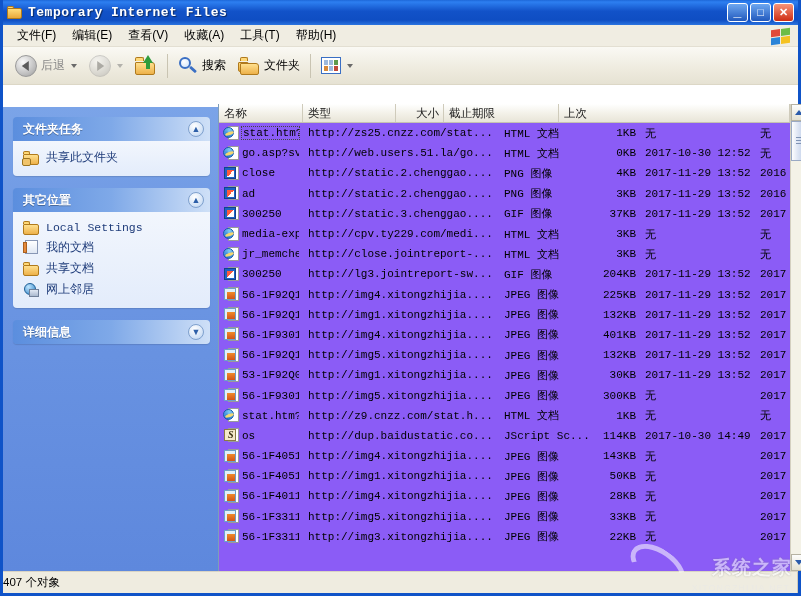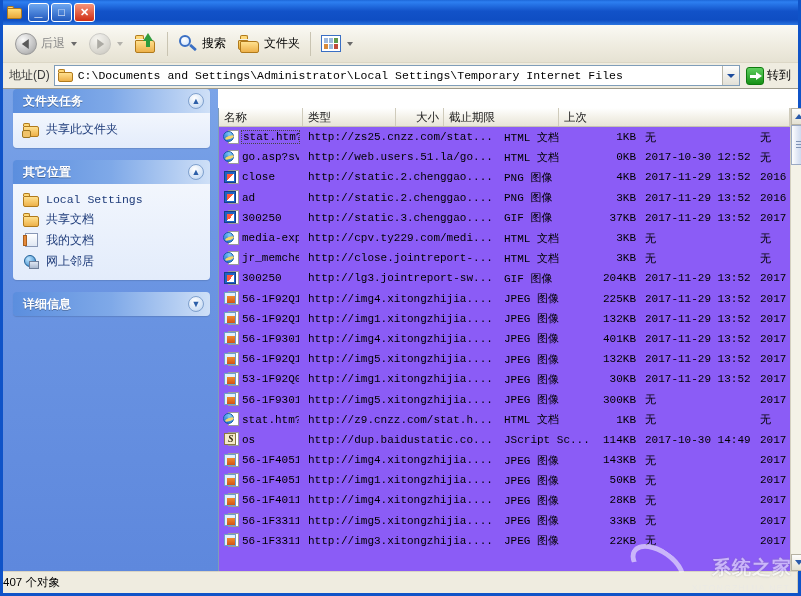--- a/index.html
+++ b/index.html
@@ -139,21 +139,21 @@
   .go-btn { display:flex; align-items:center; gap:3px; padding:1px 5px 1px 2px; cursor:pointer; white-space:nowrap;}
   .go-arrow { width:18px;height:18px;border-radius:3px;background:linear-gradient(180deg,#5fcf5f,#169016); position:relative; border:1px solid #0e7a0e;}
   .go-arrow:after { content:""; position:absolute; left:3px; top:7px; width:8px; height:3px; background:#fff;}
   .go-arrow:before { content:""; position:absolute; left:9px; top:4px; width:0;height:0;border-top:4.5px solid transparent;border-bottom:4.5px solid transparent;border-left:6px solid #fff; }
   
   .body { flex:1 1 auto; display:flex; min-height:0; background:#fff; }
   
   .sidebar {
     width:215px; flex:0 0 215px;
     background: linear-gradient(180deg,#7ba4e8 0%,#6d97e3 30%,#5e88dd 100%);
-    padding:0 8px 0 10px; overflow:hidden;
+    padding:10px 8px 0 10px; overflow:hidden;margin-top:22px;
   }
   .panel { margin-bottom:12px; border-radius:4px; overflow:hidden; box-shadow:0 1px 1px rgba(0,0,0,.12);}
   .panel-head {
     height:24px; display:flex; align-items:center; justify-content:space-between;
     padding:0 6px 0 10px;
     background: linear-gradient(90deg,#5b8ede 0%, #7fa9e8 50%, #cfe0f7 100%);
   }
   .panel-title { color:#fff; font-weight:bold; font-size:12px; text-shadow:0 1px 0 rgba(0,0,0,.3); white-space:nowrap;}
   .chev {
     width:16px;height:16px;border-radius:50%;
@@ -266,33 +266,50 @@
 </head>
 <body>
 
 <div class="window">
 
   <div class="titlebar">
     <div class="title-icon">
       <div class="fld-tab"></div>
         <div class="fld-back"></div>
     </div>
+    <div class="title-text">Temporary Internet Files</div>
     <div class="wbtns">
       <div class="wbtn min">
           <span class="glyph">_</span>
         </div>
       <div class="wbtn">
           <span class="glyph">□</span>
         </div>
       <div class="wbtn close">
           <span class="glyph">✕</span>
         </div>
     </div>
   </div>
 
+  <div class="menubar">
+    <div class="menu-item">文件(F)</div>
+    <div class="menu-item">编辑(E)</div>
+    <div class="menu-item">查看(V)</div>
+    <div class="menu-item">收藏(A)</div>
+    <div class="menu-item">工具(T)</div>
+    <div class="menu-item">帮助(H)</div>
+    <div class="win-flag">
+      <div class="flag-grid">
+          <i></i>
+          <i></i>
+          <i></i>
+          <i></i>
+        </div>
+    </div>
+  </div>
 
   <div class="toolbar">
     <div class="tb-btn">
       <span class="circ gray">
           <i class="arrow-l"></i>
         </span>
       <span class="tb-label gray">后退</span>
       <i class="dd-arrow"></i>
     </div>
     <div class="tb-btn disabled">
@@ -332,37 +349,20 @@
           <i></i>
           <i></i>
           <i></i>
           <i></i>
           <i></i>
         </span>
       <i class="dd-arrow"></i>
     </div>
   </div>
 
-  <div class="addrbar">
-    <span class="addr-label">地址(D)</span>
-    <div class="addr-input">
-      <span class="addr-fold">
-          <i class="t"></i>
-          <i class="f"></i>
-        </span>
-      <span class="addr-text">C:\Documents and Settings\Administrator\Local Settings\Temporary Internet Files</span>
-      <span class="addr-dd">
-          <i class="c"></i>
-        </span>
-    </div>
-    <div class="go-btn">
-      <span class="go-arrow"></span>
-      <span class="tb-label">转到</span>
-    </div>
-  </div>
 
   <div class="body">
 
     <div class="sidebar">
 
       <div class="panel">
         <div class="panel-head">
           <span class="panel-title">文件夹任务</span>
           <span class="chev">▲</span>
         </div>
@@ -385,32 +385,32 @@
         </div>
         <div class="panel-body">
           <div class="panel-row">
             <span class="mini folder">
                 <i class="t"></i>
                 <i class="f"></i>
               </span>
             <span class="lbl mono">Local Settings</span>
           </div>
           <div class="panel-row">
+            <span class="mini docs">
+                <i class="p"></i>
+                <i class="bar"></i>
+              </span>
+            <span class="lbl">我的文档</span>
+          </div>
+          <div class="panel-row">
             <span class="mini folder">
                 <i class="t"></i>
                 <i class="f"></i>
               </span>
             <span class="lbl">共享文档</span>
-          </div>
-          <div class="panel-row">
-            <span class="mini docs">
-                <i class="p"></i>
-                <i class="bar"></i>
-              </span>
-            <span class="lbl">我的文档</span>
           </div>
           <div class="panel-row">
             <span class="mini net">
                 <i class="globe"></i>
                 <i class="scr"></i>
               </span>
             <span class="lbl">网上邻居</span>
           </div>
         </div>
       </div>

